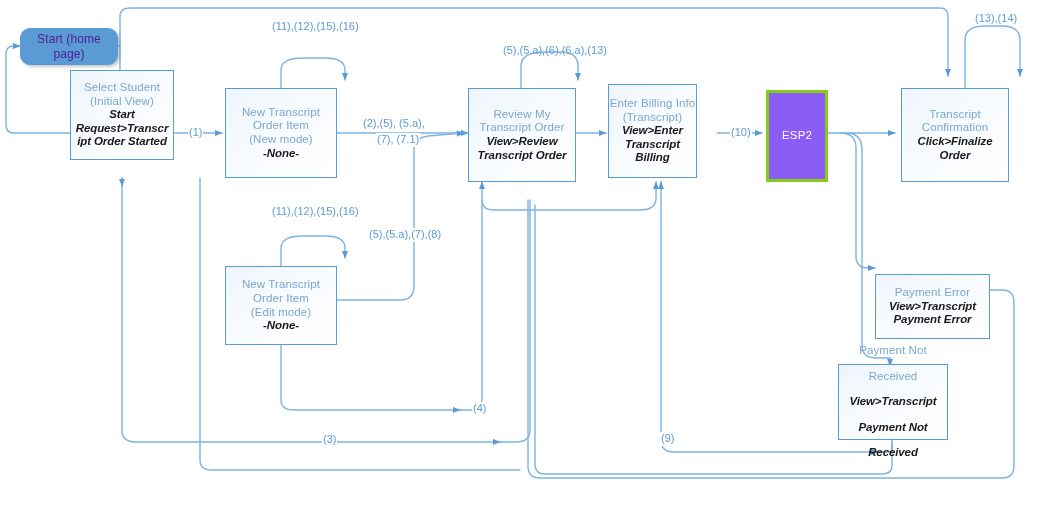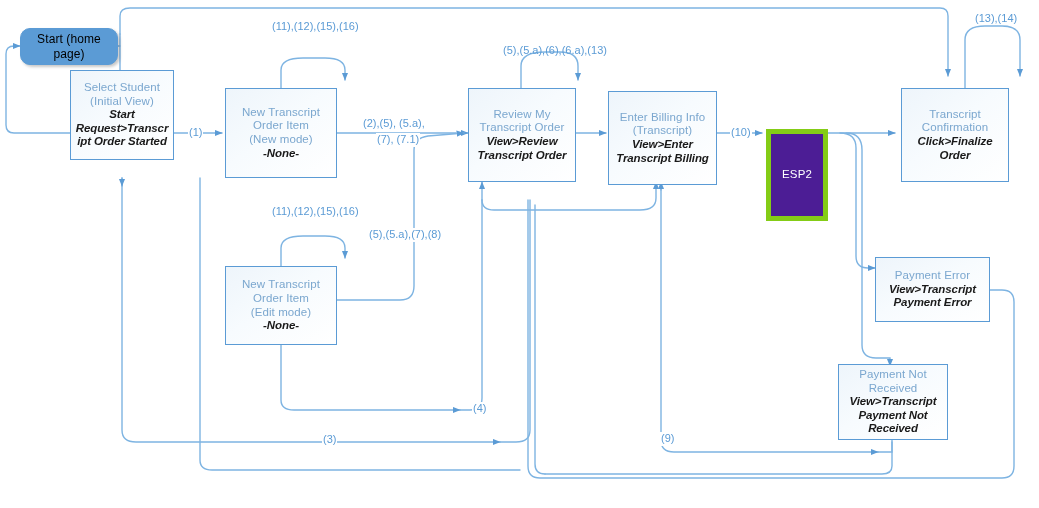--- a/index.html
+++ b/index.html
@@ -36,31 +36,30 @@
     border: 1px solid #5b9bd5;
     background: linear-gradient(to bottom right, #eef5fb 0%, #f7fbfe 45%, #ffffff 100%);
   }
   .node-start {
     border-radius: 10px;
     background: #5b9bd5;
     border: 1px solid #5b9bd5;
     box-shadow: 2px 2px 3px rgba(0,0,0,0.22);
   }
   .node-ext {
-    background: #4c1d95;
-    border: 5px solid #84cc16;
-    margin-top: 39px;
+    background: #8b5cf6;
+    border: 3px solid #84cc16;
   }
   .title {
     color: #7ba7cf;
     font-size: 11.5px;
     letter-spacing: 0.1px;
   }
   .node-start .title {
-    color: #000000;
+    color: #4c1d95;
     font-size: 12px;
     text-align: center;
   }
   .node-ext .title {
     color: #ffffff;
     font-size: 11.5px;
   }
   .action {
     color: #1a1a1a;
     font-style: italic;
@@ -178,45 +177,45 @@
     <div class="action">-None-</div>
   </div>
 
   <div class="node node-rect" style="left:468px; top:88px; width:108px; height:94px;">
     <div class="title">Review My</div>
     <div class="title">Transcript Order</div>
     <div class="action">View&gt;Review</div>
     <div class="action">Transcript Order</div>
   </div>
 
-  <div class="node node-rect" style="left:608px; top:91px; width:109px; height:94px;">
+  <div class="node node-rect" style="left:608px; top:84px; width:89px; height:94px;">
     <div class="title">Enter Billing Info</div>
     <div class="title">(Transcript)</div>
     <div class="action">View&gt;Enter</div>
     <div class="action">Transcript Billing</div>
   </div>
 
   <div class="node node-ext" style="left:766px; top:90px; width:62px; height:92px;">
     <div class="title">ESP2</div>
   </div>
 
   <div class="node node-rect" style="left:901px; top:88px; width:108px; height:94px;text-align:center;">
     <div class="title">Transcript</div>
     <div class="title">Confirmation</div>
     <div class="action">Click&gt;Finalize</div>
     <div class="action">Order</div>
   </div>
 
-  <div class="node node-rect" style="left:875px; top:257px; width:115px; height:65px;">
+  <div class="node node-rect" style="left:875px; top:274px; width:115px; height:65px;">
     <div class="title">Payment Error</div>
     <div class="action">View&gt;Transcript</div>
     <div class="action">Payment Error</div>
   </div>
 
-  <div class="node node-rect" style="left:838px; top:364px; width:110px; height:76px;">
+  <div class="node node-rect" style="left:838px; top:364px; width:110px; height:76px;gap:12px;">
     <div class="title">Payment Not</div>
     <div class="title">Received</div>
     <div class="action">View&gt;Transcript</div>
     <div class="action">Payment Not</div>
     <div class="action">Received</div>
   </div>
 
   <div class="edge-label" style="left:272px; top:20px;">(11),(12),(15),(16)</div>
 
   <div class="edge-label" style="left:503px; top:20px;margin-top:24px;">(5),(5.a),(6),(6.a),(13)</div>

